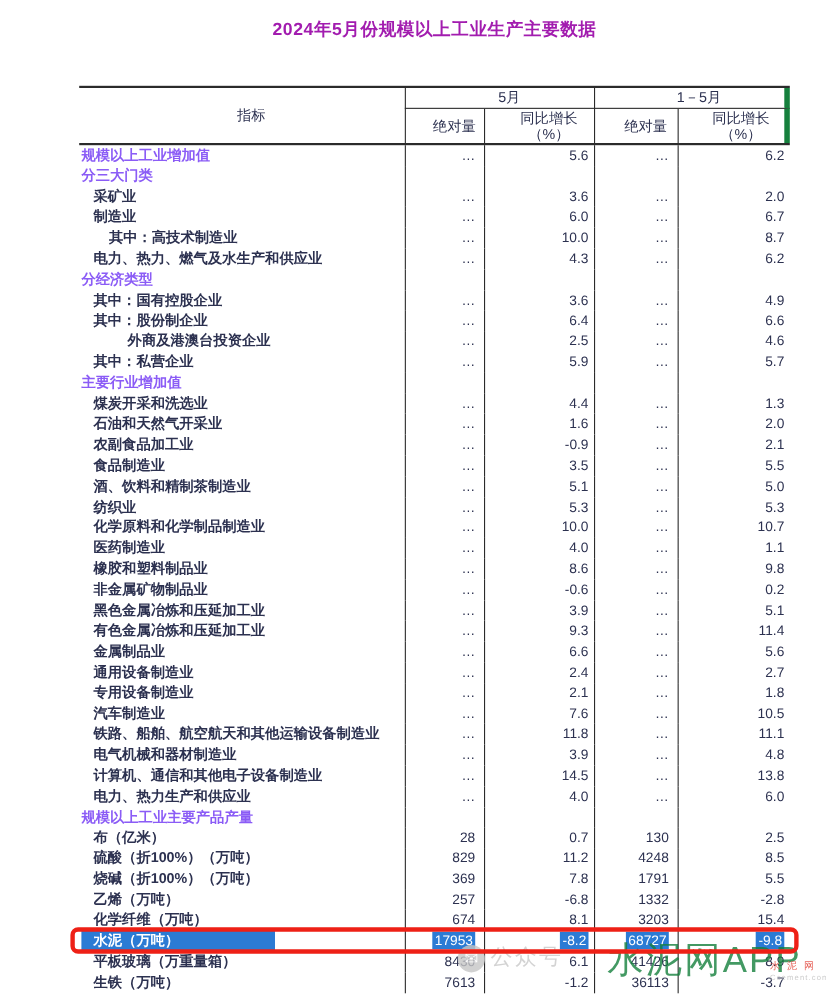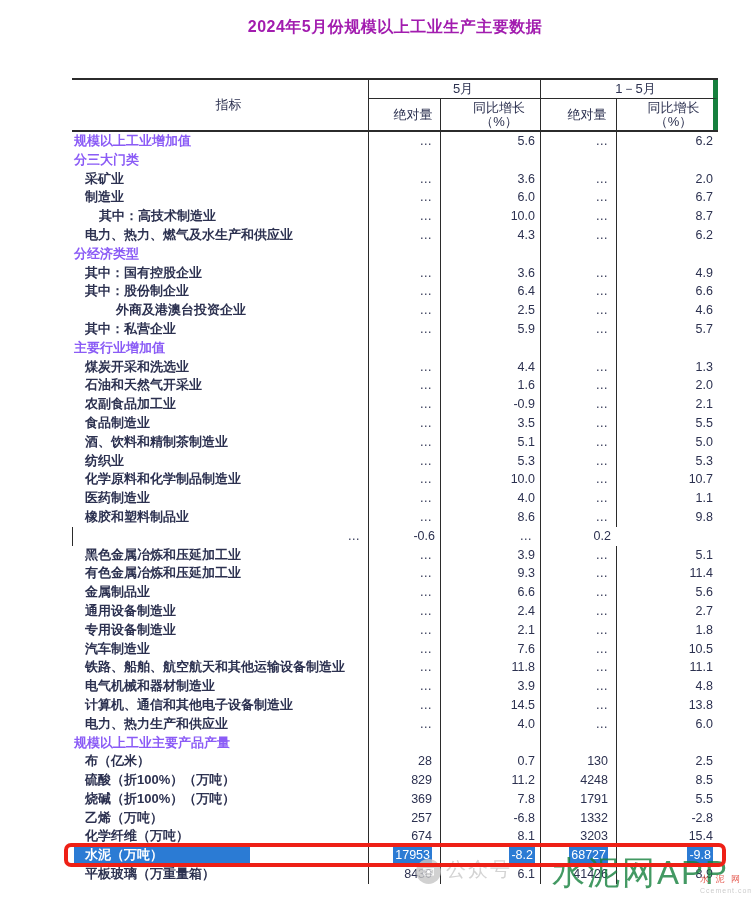--- a/index.html
+++ b/index.html
@@ -218,20 +218,21 @@
         <div class="cell num yoy v">1.1</div>
       </div>
       <div class="grid-row trow">
         <div class="cell lab ind1">橡胶和塑料制品业</div>
         <div class="cell num abs v">…</div>
         <div class="cell num yoy v">8.6</div>
         <div class="cell num abs v">…</div>
         <div class="cell num yoy v">9.8</div>
       </div>
       <div class="grid-row trow">
+        <div class="cell lab ind1">非金属矿物制品业</div>
         <div class="cell num abs v">…</div>
         <div class="cell num yoy v">-0.6</div>
         <div class="cell num abs v">…</div>
         <div class="cell num yoy v">0.2</div>
       </div>
       <div class="grid-row trow">
         <div class="cell lab ind1">黑色金属冶炼和压延加工业</div>
         <div class="cell num abs v">…</div>
         <div class="cell num yoy v">3.9</div>
         <div class="cell num abs v">…</div>
@@ -349,20 +350,27 @@
         <div class="cell num abs v"><span>68727</span></div>
         <div class="cell num yoy v"><span>-9.8</span></div>
         <div class="red-frame"></div>
       </div>
       <div class="grid-row trow">
         <div class="cell lab ind1">平板玻璃（万重量箱）</div>
         <div class="cell num abs v">8430</div>
         <div class="cell num yoy v">6.1</div>
         <div class="cell num abs v">41426</div>
         <div class="cell num yoy v">8.9</div>
+      </div>
+      <div class="grid-row trow">
+        <div class="cell lab ind1">生铁（万吨）</div>
+        <div class="cell num abs v">7613</div>
+        <div class="cell num yoy v">-1.2</div>
+        <div class="cell num abs v">36113</div>
+        <div class="cell num yoy v">-3.7</div>
       </div>
     </div>
 </div>
 
 <div class="watermark">
   <div class="wm-icon">✉</div>
   <div class="wm-prefix" style="color: rgb(201, 201, 201);">公众号</div>
   <div class="wm-name" style="color: #15803d;">水泥网APP</div>
   <div class="wm-logo">
     <span class="wm-logo-text" style="color: rgb(224, 60, 49);">水 泥 网</span>

